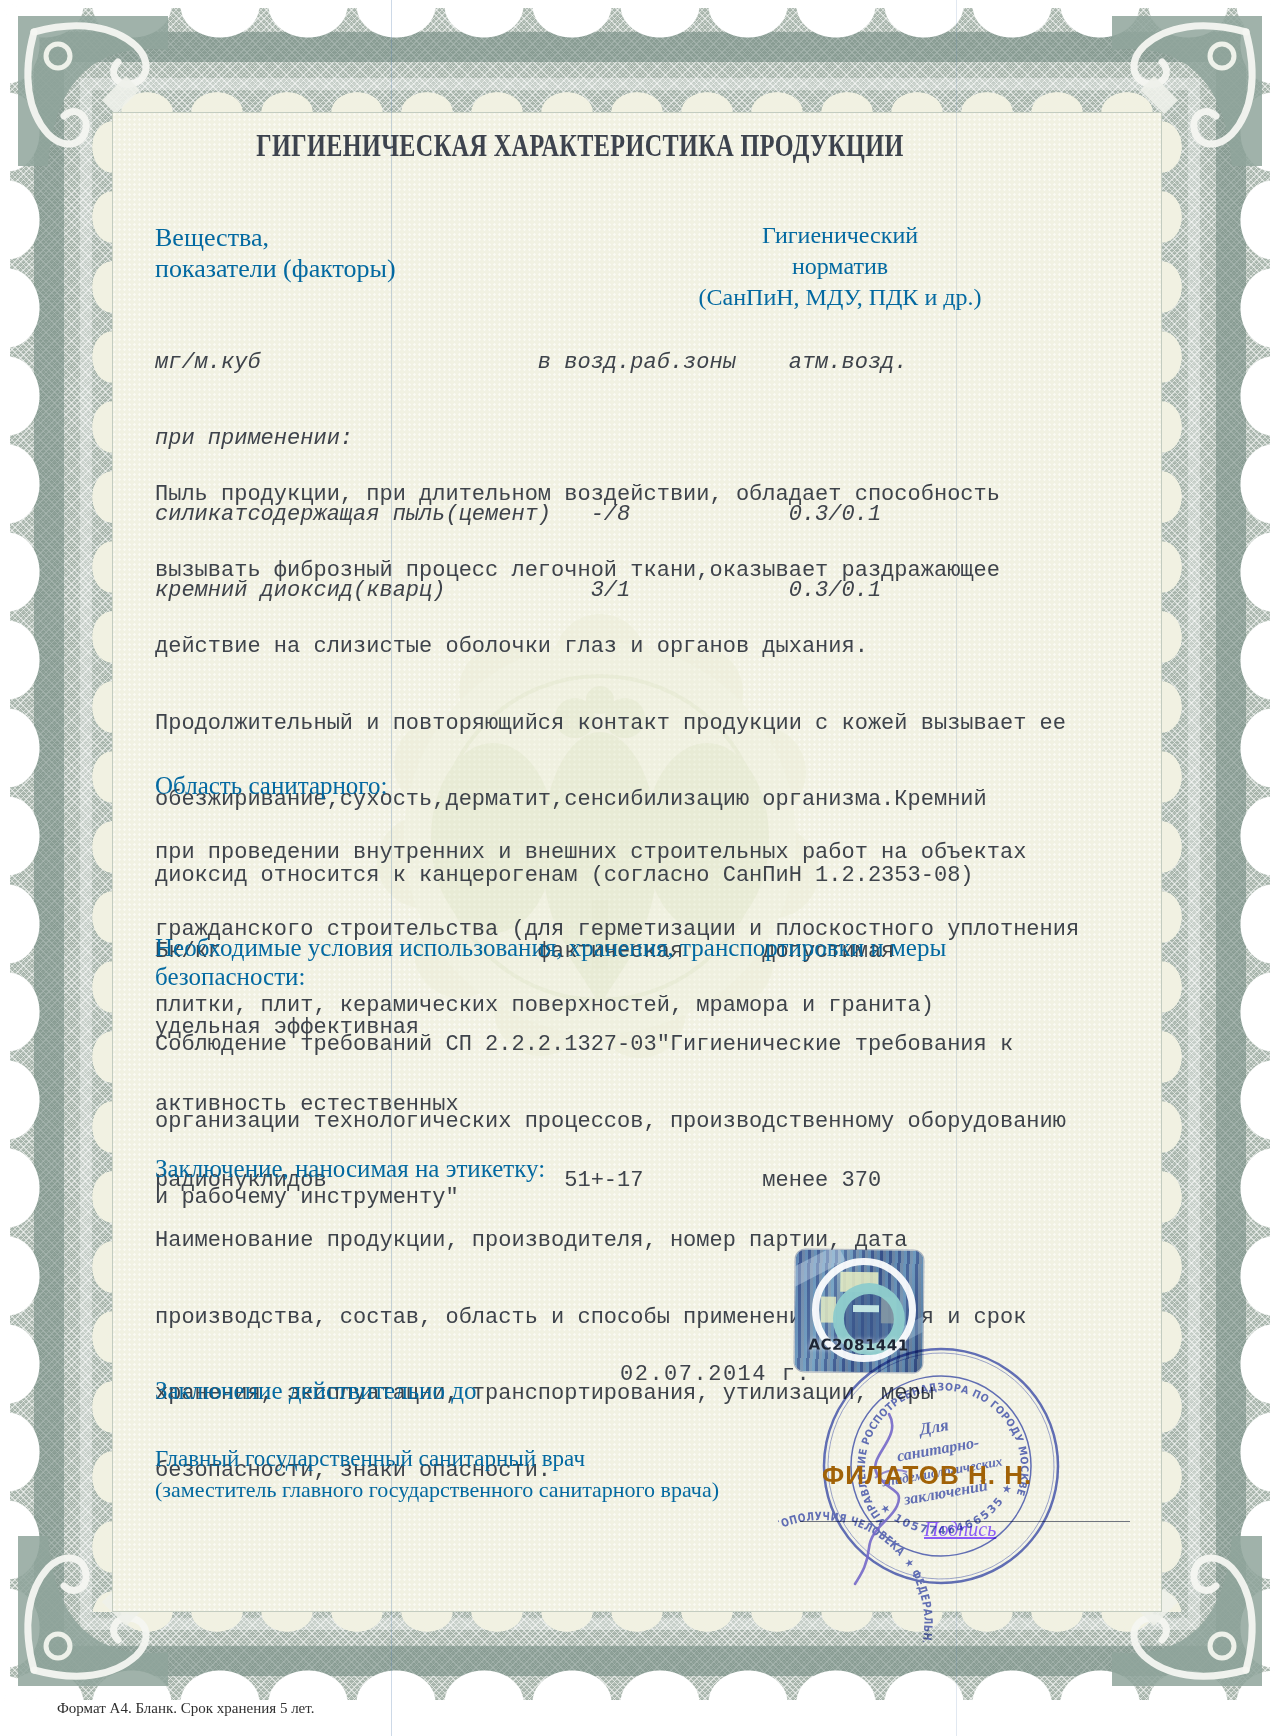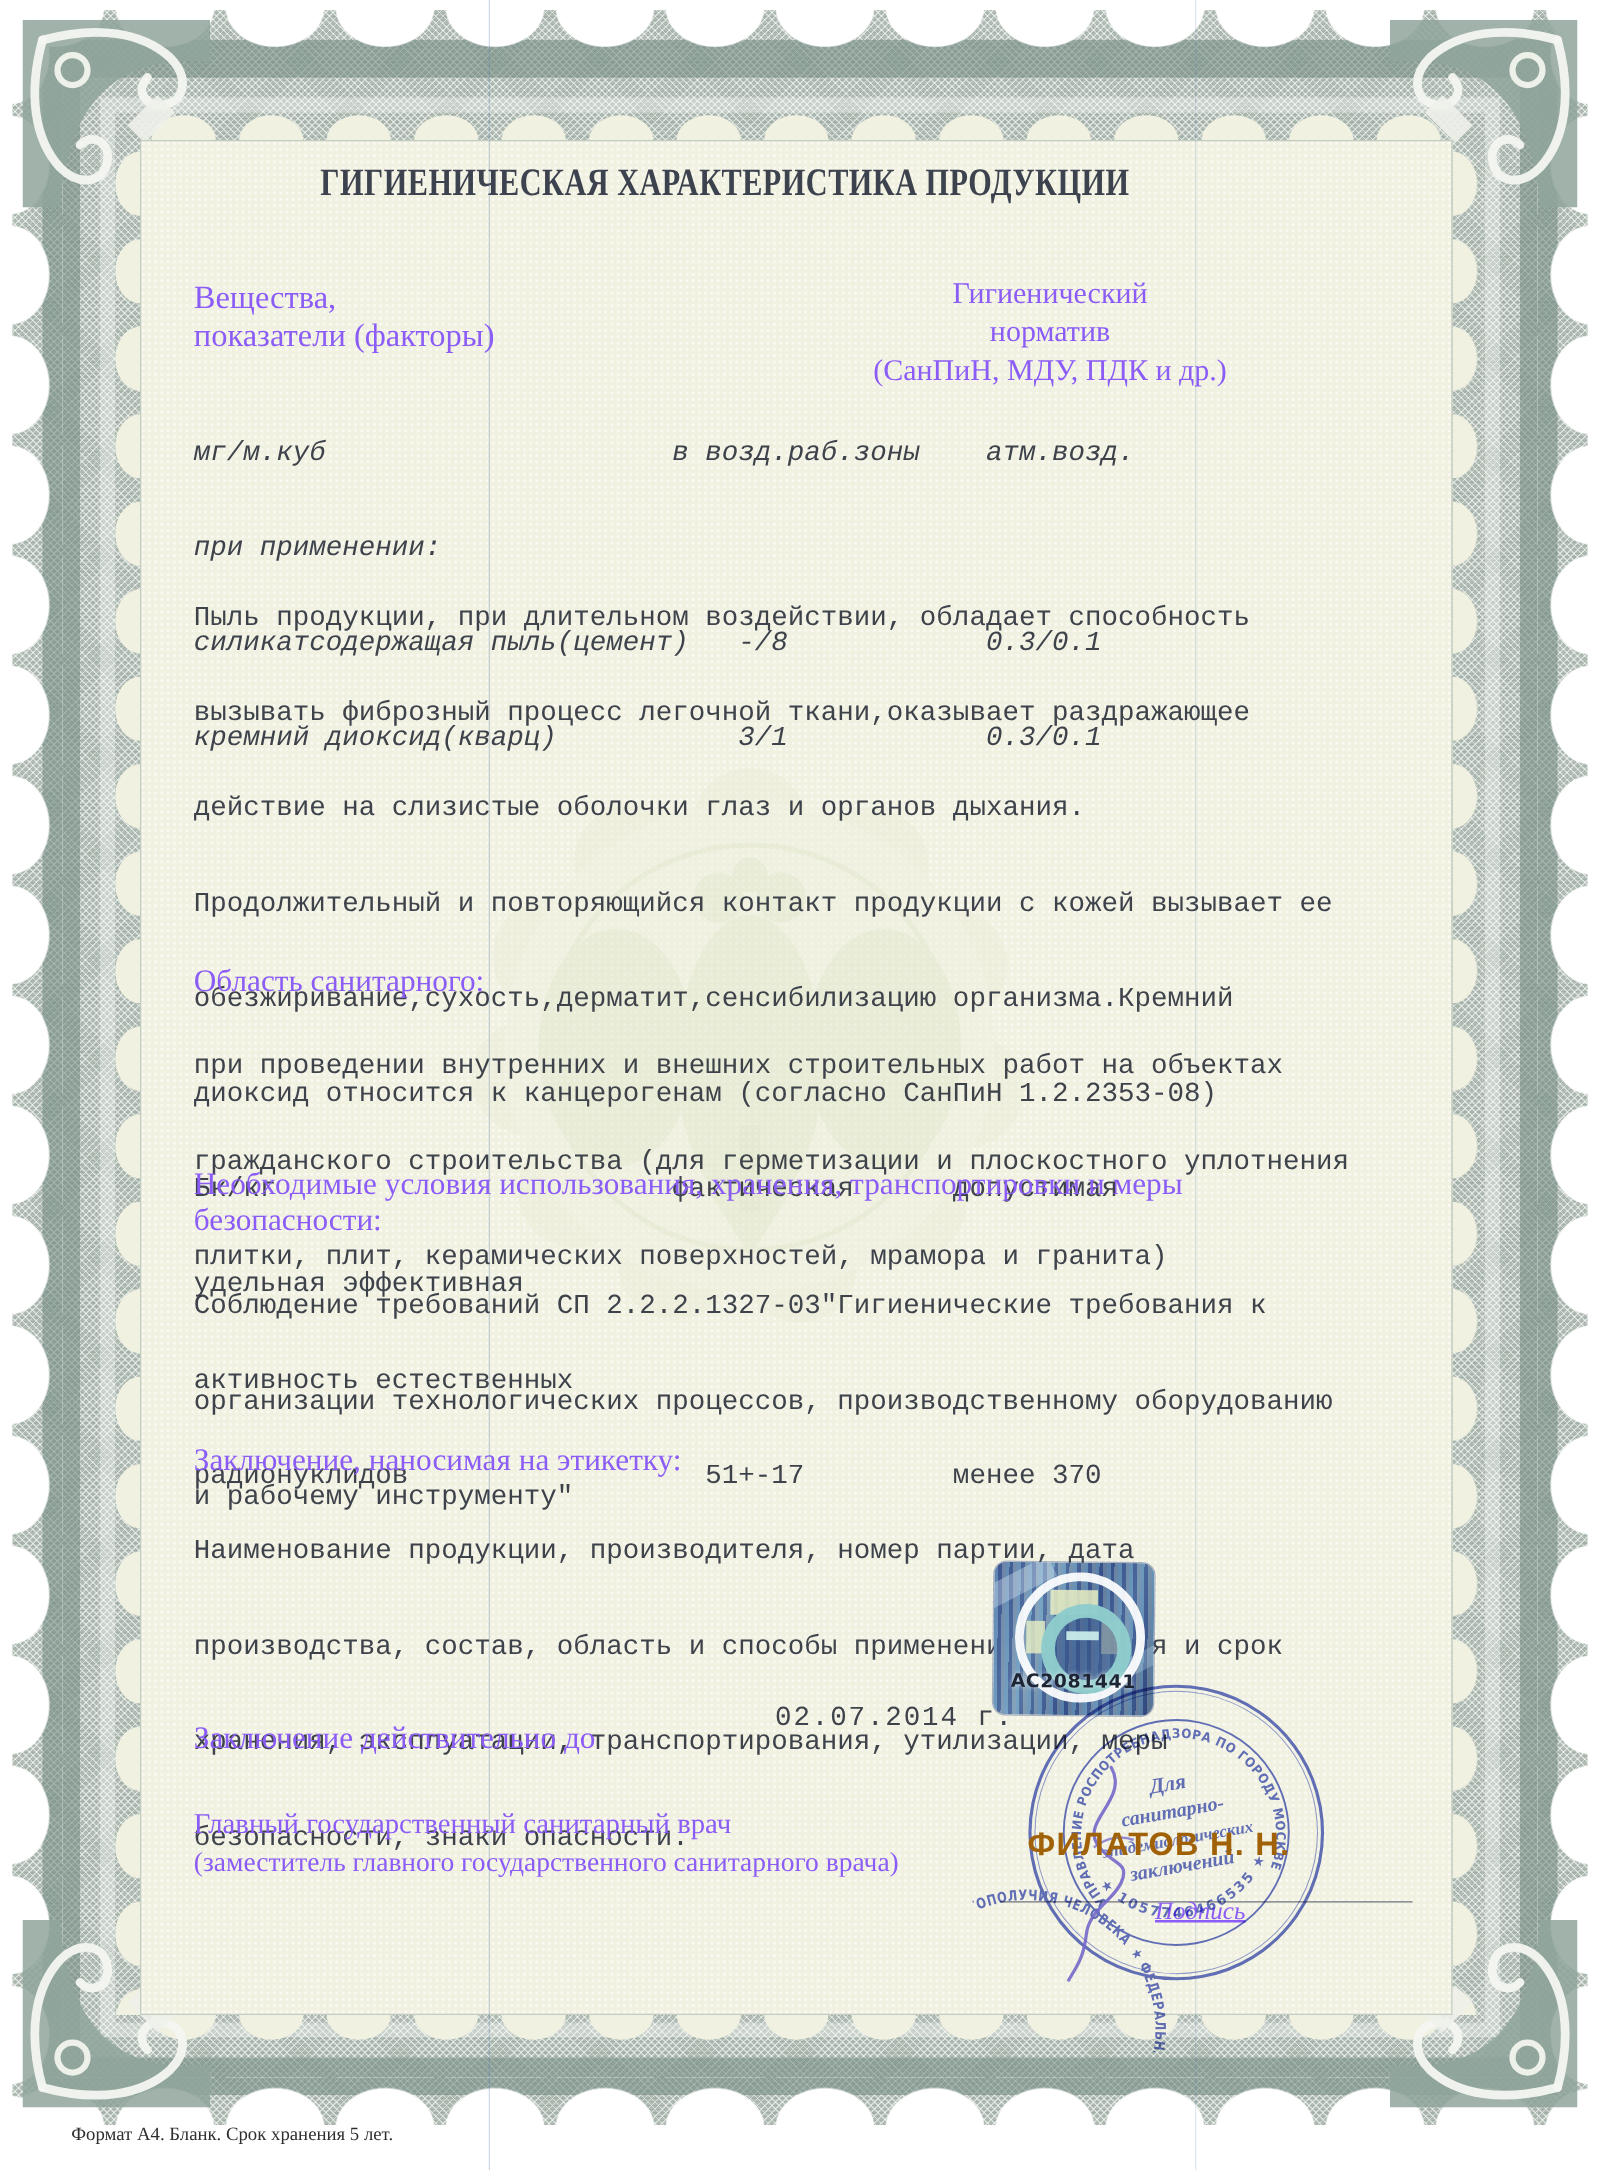--- a/index.html
+++ b/index.html
@@ -65,21 +65,21 @@
   
   .fold{position:absolute;top:0;bottom:0;width:1px;z-index:30;pointer-events:none;}
   .fold.f1{left:391px;background:rgba(90,130,175,.30);}
   .fold.f2{left:956px;background:rgba(90,130,175,.18);}
 
   
   .abs{position:absolute;z-index:6;}
   .title{left:148px;top:128px;width:864px;text-align:center;
          font-size:31px;font-weight:700;color:#3d434e;letter-spacing:.5px;white-space:nowrap;}
   .title span{display:inline-block;transform:scaleX(.78);}
-  .serif-h{color:#8b5cf6;font-size:25px;white-space:nowrap;}
+  .serif-h{color:#0369a1;font-size:25px;white-space:nowrap;}
   .mono{font-family:"Liberation Mono","DejaVu Sans Mono",monospace;font-size:22px;color:#3e434b;
         white-space:pre;z-index:6;}
   .mono .ln{height:26px;line-height:26px;}
   .lhA .ln{height:26px;font-style:italic;}
   .lhB .ln{height:26.2px;line-height:26.2px;}
   .lhC .ln{height:26.5px;line-height:26.5px;}
 
   .hdr-left{left:155px;top:222px;line-height:31px;font-size:26px;}
   .hdr-right{left:695px;top:220px;width:290px;text-align:center;line-height:31px;font-size:24px;}
 

